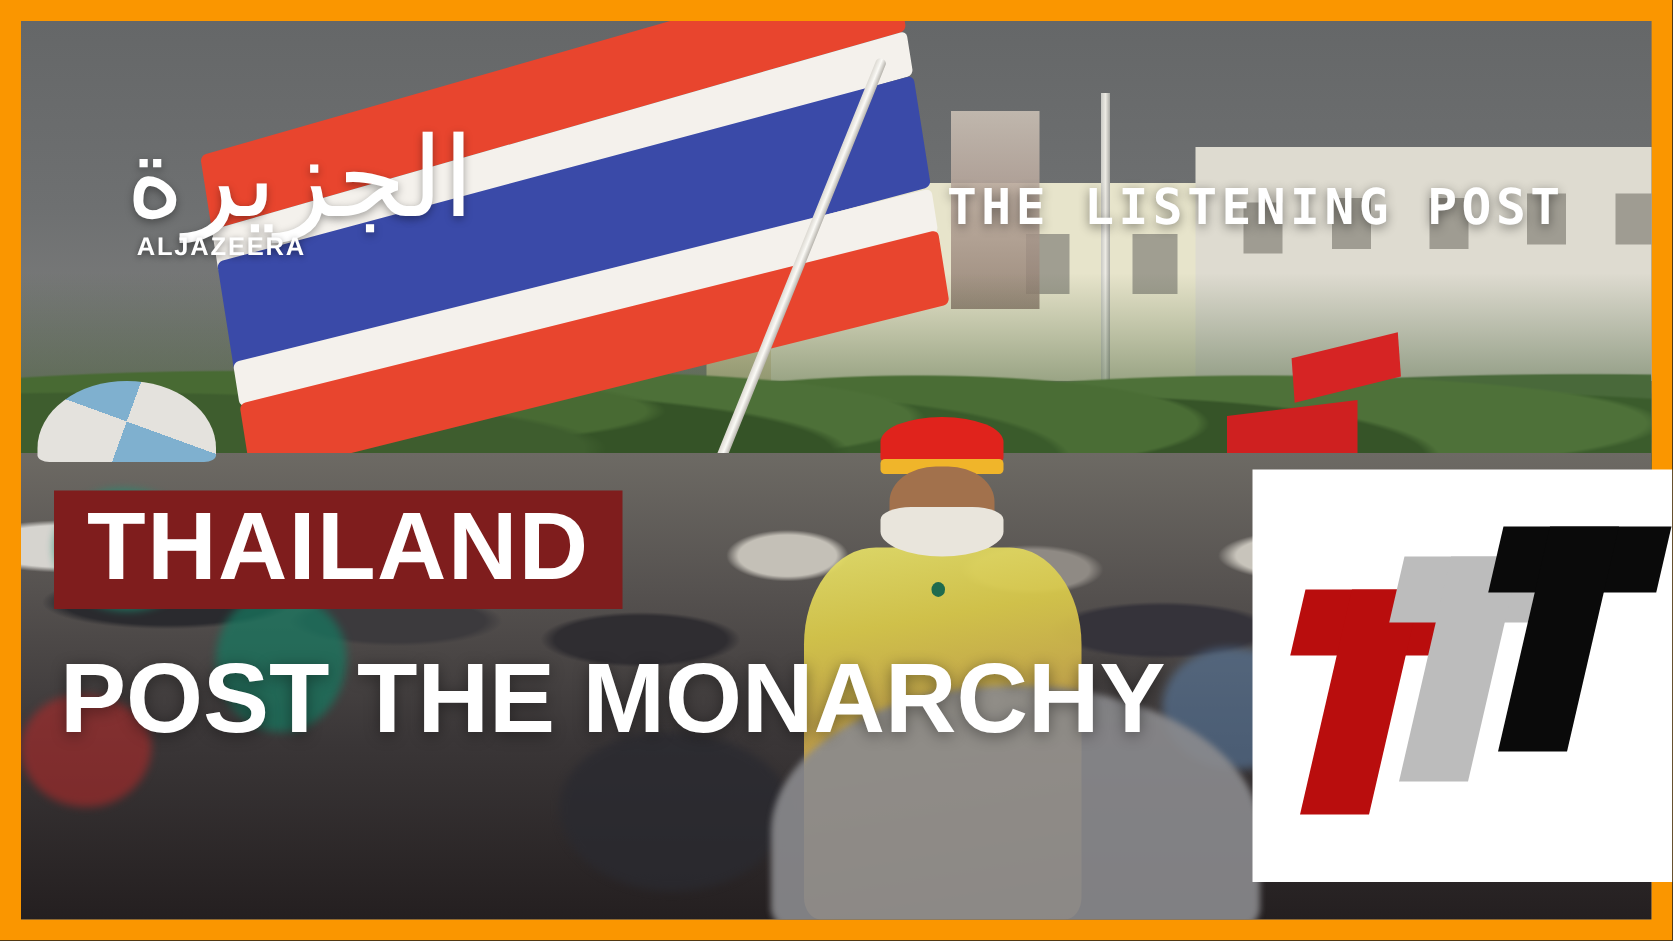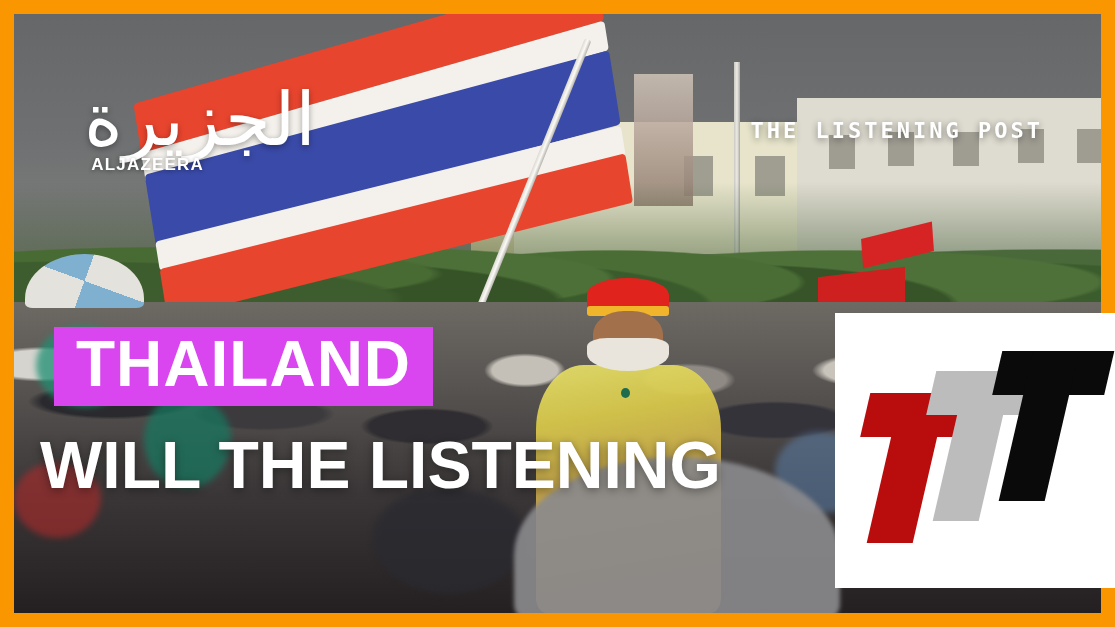--- a/index.html
+++ b/index.html
@@ -139,29 +139,29 @@
     text-shadow:0 2px 6px rgba(0,0,0,.35);
   }
   #aj .wordmark{
     margin-top:2px;font-size:17px;font-weight:bold;letter-spacing:1.2px;
     font-family:"Liberation Sans",sans-serif;
     text-shadow:0 1px 4px rgba(0,0,0,.45);
   }
 
   #show-title{
     position:absolute;right:58px;top:104px;
-    color:#fff;font-size:22px;font-weight:bold;letter-spacing:3px;
+    color:#fff;font-size:33px;font-weight:bold;letter-spacing:3px;
     font-family:"DejaVu Sans Mono",monospace;
     text-shadow:0 2px 7px rgba(0,0,0,.45);
     white-space:nowrap;
   }
 
   #kicker{
-    position:absolute;left:40px;top:313px;
-    background:#d946ef;
+    position:absolute;left:22px;top:313px;
+    background:#7f1d1d;
     padding:6px 22px 10px 22px;
   }
   #kicker span{
     display:block;color:#fff;font-weight:bold;font-size:64px;line-height:.98;
     letter-spacing:1px;font-family:"Liberation Sans",sans-serif;
   }
 
   .headline{
     position:absolute;left:26px;color:#fff;font-weight:bold;
     font-size:66px;line-height:1;letter-spacing:0px;
@@ -255,21 +255,21 @@
       <div class="mark">الجزيرة</div>
       <div class="wordmark">ALJAZEERA</div>
     </div>
 
     <div id="show-title">THE LISTENING POST</div>
 
     <div id="kicker">
       <span>THAILAND</span>
     </div>
 
-    <div class="headline" id="headline-1">WILL THE LISTENING</div>
+    <div class="headline" id="headline-1">POST THE MONARCHY</div>
 
   </div>
 
   <div id="trt">
     <div class="t t1">
       <div class="bar"></div>
         <div class="stem"></div>
     </div>
     <div class="t t2">
       <div class="bar"></div>

